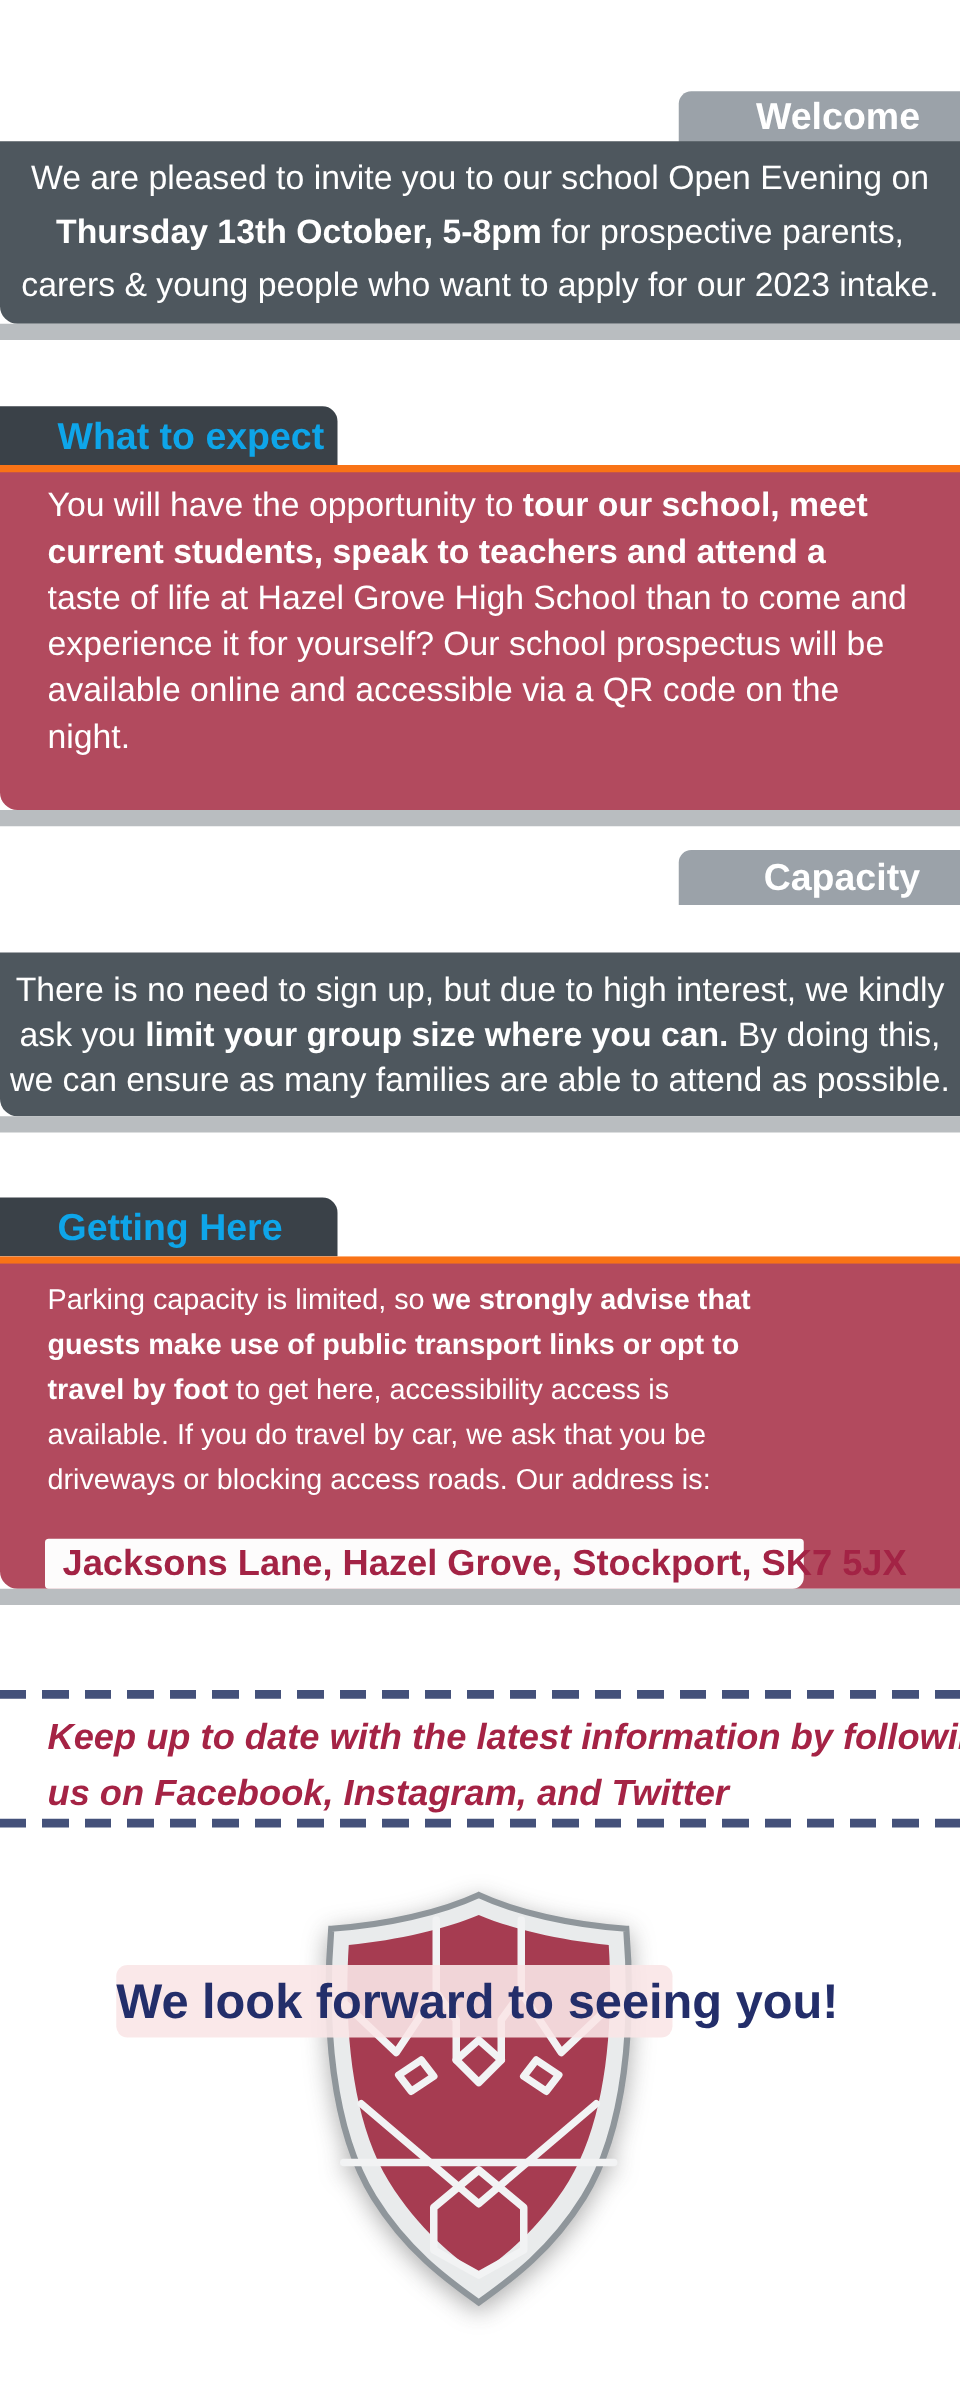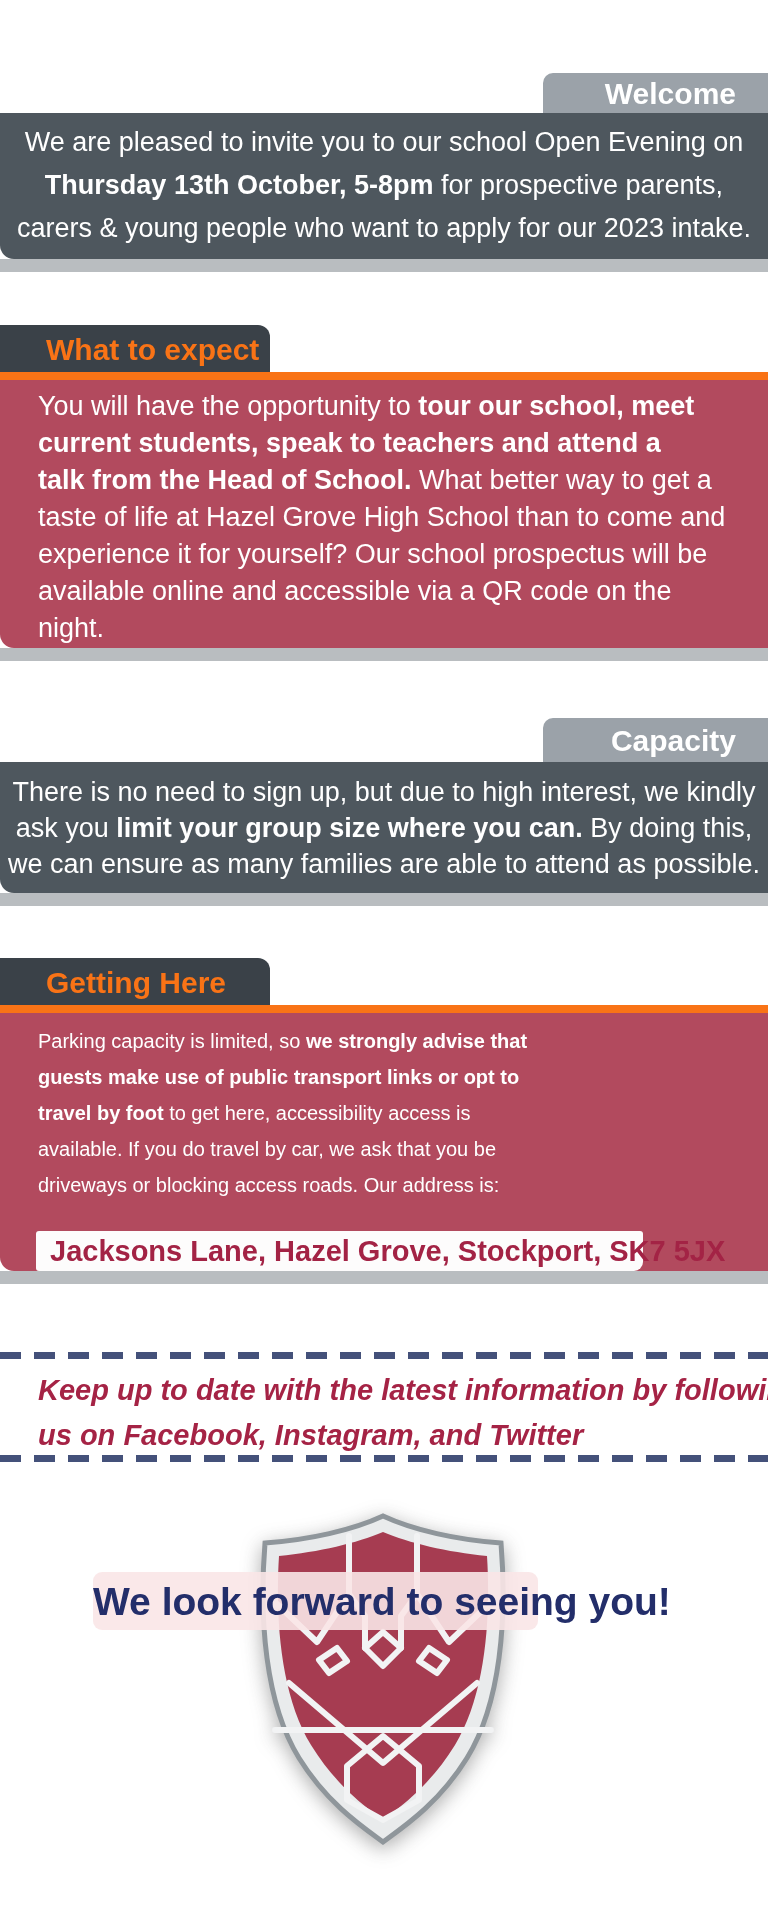--- a/index.html
+++ b/index.html
@@ -15,39 +15,39 @@
   
   .tab-right{
     left:543px;width:225px;height:41px;
     background:#9ba2a9;border-radius:10px 0 0 0;
     color:#ffffff;font-weight:bold;font-size:30px;line-height:42px;
     text-align:right;padding-right:32px;box-sizing:border-box;
   }
   .tab-left{
     left:0;width:270px;height:47px;
     background:#3a4148;border-radius:0 12px 0 0;
-    color:#f97316;font-weight:bold;font-size:30px;line-height:49px;
+    color:#0ea5e9;font-weight:bold;font-size:30px;line-height:49px;
     padding-left:46px;box-sizing:border-box;
   }
 
   
   .dark-box{
     left:0;width:768px;background:#4e575e;color:#ffffff;
     border-radius:0 0 0 14px;
   }
   .maroon-box{
     left:0;width:768px;background:#b24a5e;color:#ffffff;
-    border-top:8px solid #f97316;border-radius:0 0 0 14px;
+    border-top:6px solid #f97316;border-radius:0 0 0 14px;
     box-sizing:border-box;
   }
   .strip{left:0;width:768px;height:13px;background:#b9bdc0;}
 
   .center-text{font-size:27px;line-height:43px;text-align:center;}
   .left-text{font-size:27px;line-height:37px;text-align:left;padding-left:38px;padding-right:36px;}
-  .gh-text{font-size:20px;line-height:36px;text-align:left;padding-left:38px;padding-right:52px;}
+  .gh-text{font-size:23px;line-height:36px;text-align:left;padding-left:38px;padding-right:52px;}
 
   .address-box{
     left:36px;top:1231px;width:607px;height:40px;
     background:#fdfcfc;border-radius:3px 3px 9px 3px;
     color:#a32345;font-weight:bold;font-size:29px;line-height:41px;
     padding-left:14px;box-sizing:border-box;white-space:nowrap;
     z-index:2;
   }
 
   .dash-line{
@@ -82,30 +82,29 @@
       <div class="ln"><span>carers &amp; young people who want to apply for our 2023 intake.</span></div>
     </div>
 </div>
 <div class="abs strip" style="top:259px;"></div>
 
 <div class="abs tab-left" style="top:325px;">What to expect</div>
 <div class="abs maroon-box" style="top:372px;height:276px;">
   <div class="left-text" style="padding-top:8px;">
       <div class="ln"><span>You will have the opportunity to </span><span class="b">tour our school, meet</span></div>
       <div class="ln"><span class="b">current students, speak to teachers and attend a</span></div>
-      <div class="ln"><span class="b">talk from the Head of School.</span><span> What better way to get a</span></div>
       <div class="ln"><span>taste of life at Hazel Grove High School than to come and</span></div>
       <div class="ln"><span>experience it for yourself? Our school prospectus will be</span></div>
       <div class="ln"><span>available online and accessible via a QR code on the</span></div>
       <div class="ln"><span>night.</span></div>
     </div>
 </div>
 <div class="abs strip" style="top:648px;"></div>
 
-<div class="abs tab-right" style="top:718px;height:44px;line-height:45px;">Capacity</div>
+<div class="abs tab-right" style="top:680px;height:44px;line-height:45px;">Capacity</div>
 <div class="abs dark-box" style="top:762px;height:131px;">
   <div class="center-text" style="padding-top:12px;line-height:36px;">
       <div class="ln"><span>There is no need to sign up, but due to high interest, we kindly</span></div>
       <div class="ln"><span>ask you </span><span class="b">limit your group size where you can.</span><span> By doing this,</span></div>
       <div class="ln"><span>we can ensure as many families are able to attend as possible.</span></div>
     </div>
 </div>
 <div class="abs strip" style="top:893px;"></div>
 
 <div class="abs tab-left" style="top:958px;">Getting Here</div>

